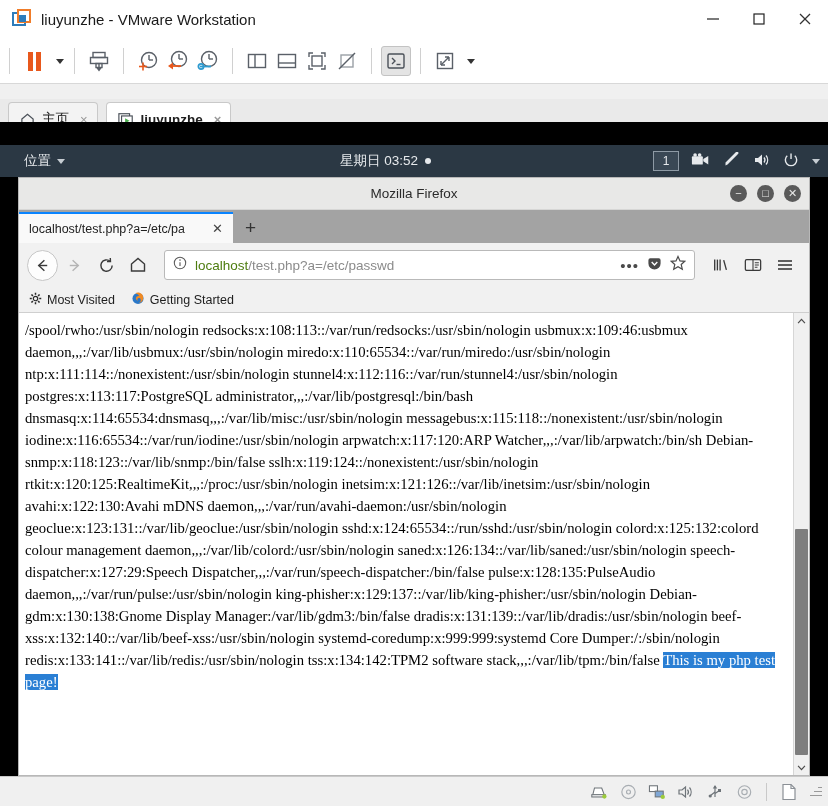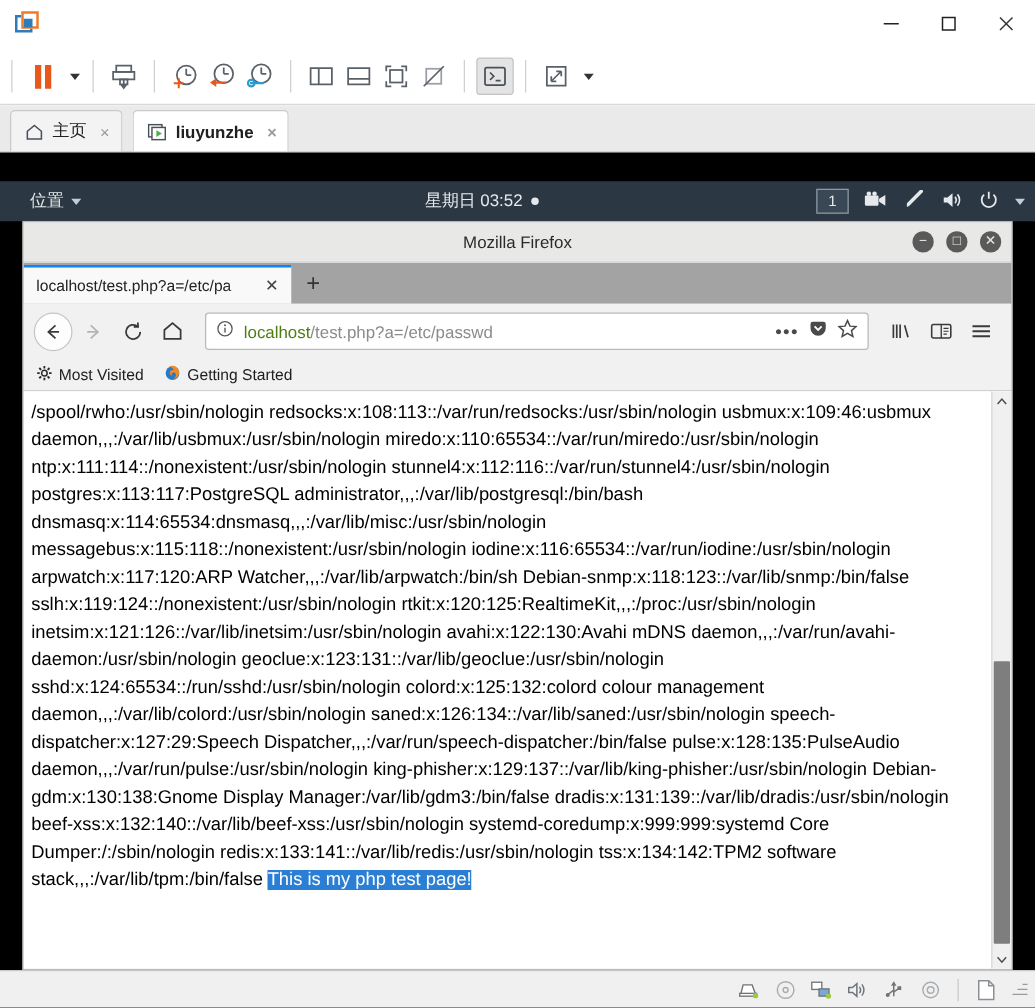--- a/index.html
+++ b/index.html
@@ -63,21 +63,21 @@
     background: #e4e4e4; border: 1px solid #c3c3c3; border-radius: 3px;
   }
   .pause-ico { display: flex; gap: 3px; }
   .pause-ico i { display: block; width: 5px; height: 19px; background: #e8581c; }
   .caret-sm { width: 0; height: 0; border-left: 4.5px solid transparent;
     border-right: 4.5px solid transparent; border-top: 5.5px solid #333;
     margin-left: 5px; }
 
   
   .vm-tabstrip {
-    position: absolute; left: 0; top: 85px; width: 828px; height: 37px;
+    position: absolute; left: 0; top: 99px; width: 828px; height: 37px;
     background: #eaeaea; display: flex; align-items: flex-end;
     border-bottom: 1px solid #c9c9c9;
   }
   .vm-tab {
     display: flex; align-items: center; height: 33px; padding: 0 9px 0 11px;
     margin-left: 8px; background: #f3f3f3;
     border: 1px solid #c9c9c9; border-bottom: none;
     border-radius: 4px 4px 0 0; font-size: 13.5px; color: #202020; gap: 7px;
   }
   .vm-tab.selected { background: #ffffff; font-weight: bold; }
@@ -161,21 +161,21 @@
     padding: 0 10px; gap: 16px; font-size: 12.5px; color: #1d1d1d;
     border-bottom: 1px solid #cfcfcf;
   }
   .bm-item { display: flex; align-items: center; gap: 5px; }
 
   .ff-content {
     flex: 1; background: #ffffff; position: relative; overflow: hidden;
     display: flex;
   }
   .page-text {
-    flex: 1; padding: 6px 8px 0 6px; font-family: Liberation Sans, sans-serif;
+    flex: 1; padding: 6px 8px 0 6px; font-family: Liberation Serif, serif;
     font-size: 14.7px; line-height: 22px; color: #000;
     word-break: break-word; overflow: hidden;
   }
   .hl { background: #2a7fd4; color: #ffffff; }
 
   
   .sb {
     width: 16px; background: #f0f0f0; border-left: 1px solid #d6d6d6;
     position: relative; flex: none;
   }
@@ -208,20 +208,21 @@
 <body>
 
 <div id="app">
 
   <div class="vm-titlebar">
     <div class="vm-logo">
       <div class="sq-b"></div>
         <div class="sq-o"></div>
         <div class="sq-i"></div>
     </div>
+    <div class="vm-title-text">liuyunzhe - VMware Workstation</div>
     <div class="vm-winbtns">
       <div class="vm-winbtn">
         <svg width="14" height="14" viewBox="0 0 14 14">
             <line x1="1" y1="7" x2="13" y2="7" stroke="#222" stroke-width="1.2"></line>
           </svg>
       </div>
       <div class="vm-winbtn">
         <svg width="14" height="14" viewBox="0 0 14 14">
             <rect x="2" y="2" width="10" height="10" fill="none" stroke="#222" stroke-width="1.2"></rect>
           </svg>

